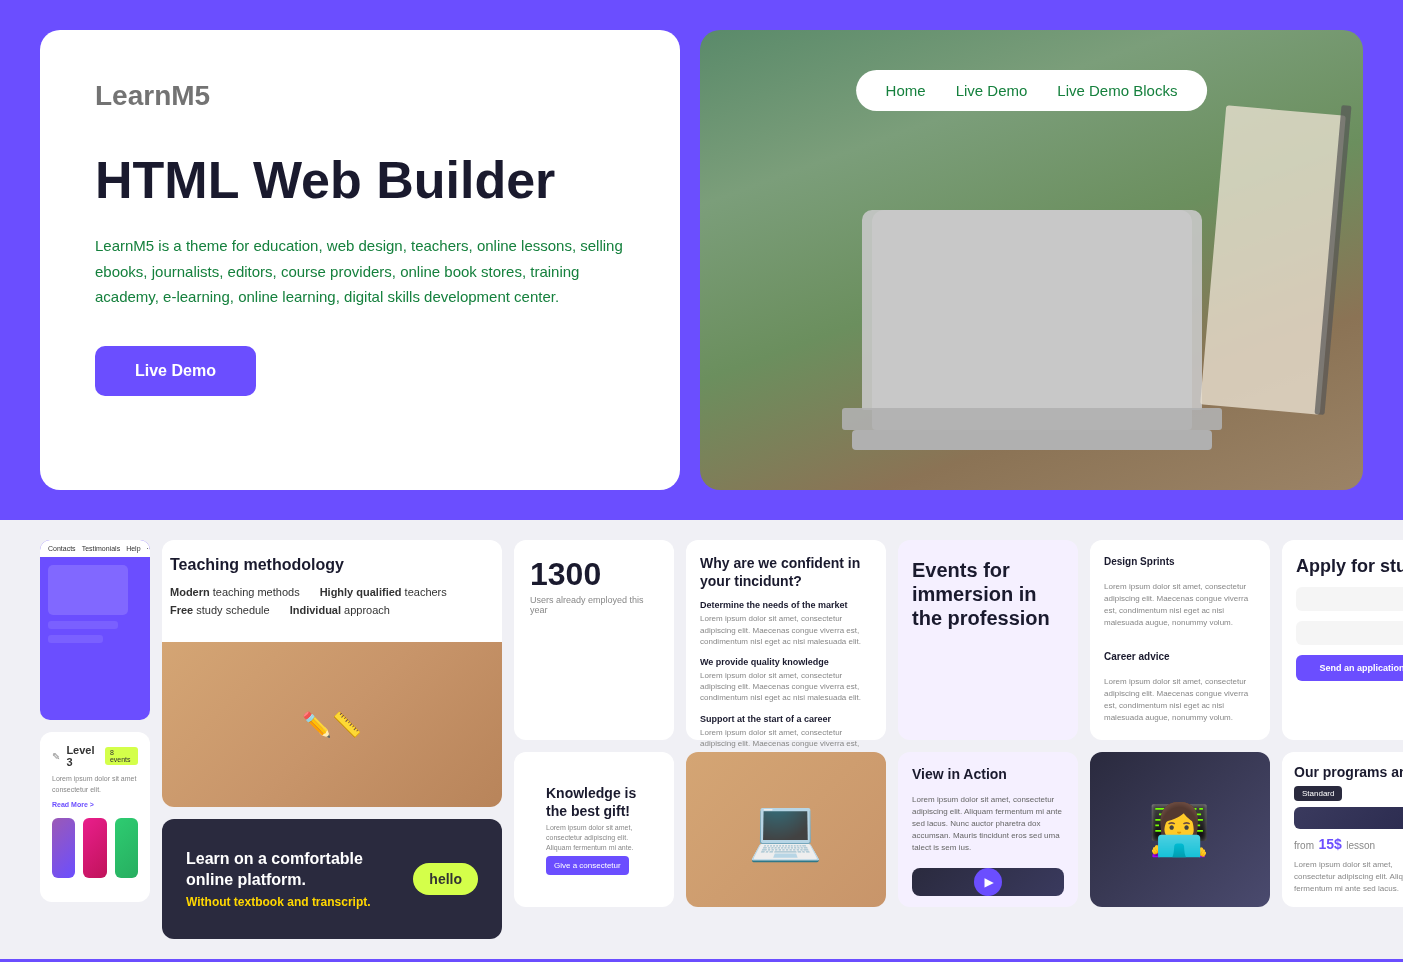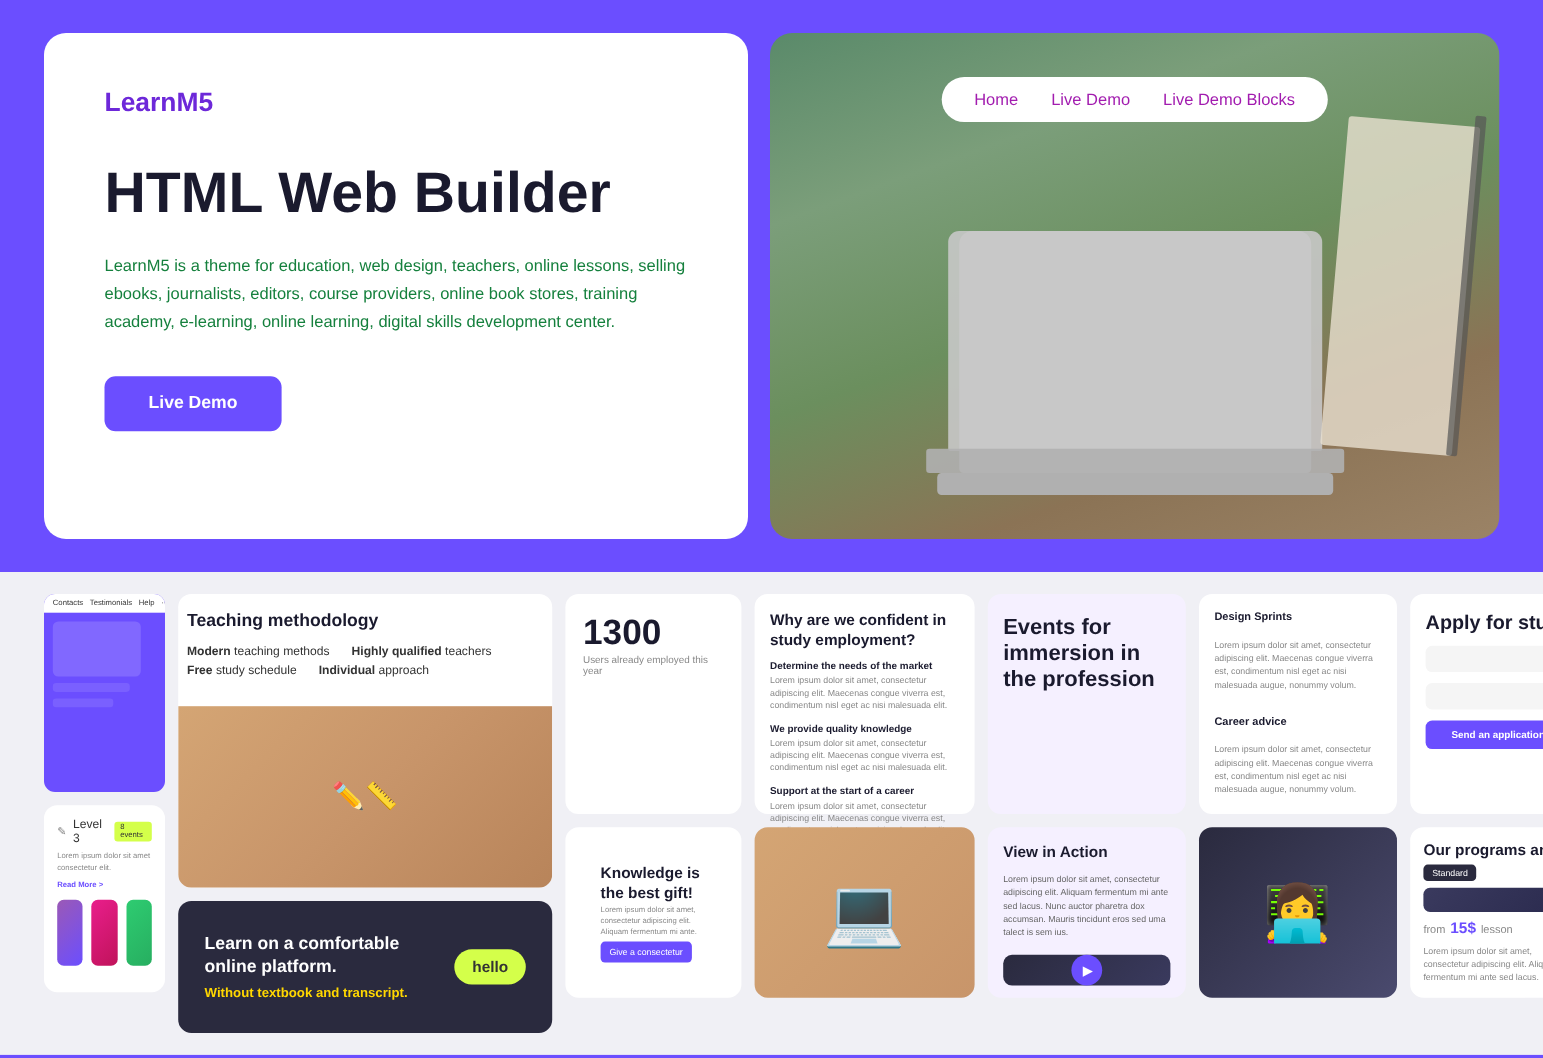--- a/index.html
+++ b/index.html
@@ -30,23 +30,23 @@
       padding: 50px 55px;
       display: flex;
       flex-direction: column;
       justify-content: flex-start;
       position: relative;
       z-index: 2;
       flex-shrink: 0;
     }
 
     .logo {
-      font-size: 24px;
-      font-weight: 700;
-      color: #6d28d9;
+      font-size: 28px;
+      font-weight: 700;
+      color: #737373;
       margin-bottom: 40px;
     }
 
     .hero-title {
       font-size: 52px;
       font-weight: 800;
       color: #1a1a2e;
       line-height: 1.1;
       margin-bottom: 24px;
     }
@@ -130,21 +130,21 @@
       padding: 12px 30px;
       display: flex;
       gap: 30px;
       align-items: center;
       z-index: 10;
       white-space: nowrap;
     }
 
     .nav-item {
       font-size: 15px;
-      color: #a21caf;
+      color: #15803d;
       cursor: pointer;
       font-weight: 500;
       text-align: center;
     }
 
     
     .thumb-card {
       background: #fff;
       border-radius: 12px;
       overflow: hidden;
@@ -522,21 +522,21 @@
     }
 
     .level-header {
       display: flex;
       align-items: center;
       gap: 6px;
     }
 
     .level-text {
       font-size: 11px;
-      font-weight: 400;
+      font-weight: 700;
       color: #333;
     }
 
     .events-badge {
       background: #d4ff4a;
       color: #333;
       font-size: 7px;
       padding: 2px 5px;
       border-radius: 3px;
     }
@@ -741,21 +741,21 @@
 
       <div class="knowledge-card" style="width:160px;height:155px;">
         <div class="knowledge-title">Knowledge is the best gift!</div>
         <div class="knowledge-text">Lorem ipsum dolor sit amet, consectetur adipiscing elit. Aliquam fermentum mi ante.</div>
         <button class="certificate-btn">Give a consectetur</button>
       </div>
     </div>
 
     <div style="display:flex;flex-direction:column;gap:12px;">
       <div class="thumb-card-4" style="width:200px;height:200px;background:#fff;border-radius:12px;padding:14px;">
-        <div class="conf-title">Why are we confident in study employment?</div>
+        <div class="conf-title">Why are we confident in your tincidunt?</div>
         <div class="conf-item">
           <div class="conf-item-title">Determine the needs of the market</div>
           <div class="conf-item-text">Lorem ipsum dolor sit amet, consectetur adipiscing elit. Maecenas congue viverra est, condimentum nisl eget ac nisi malesuada elit.</div>
         </div>
         <div class="conf-item">
           <div class="conf-item-title">We provide quality knowledge</div>
           <div class="conf-item-text">Lorem ipsum dolor sit amet, consectetur adipiscing elit. Maecenas congue viverra est, condimentum nisl eget ac nisi malesuada elit.</div>
         </div>
         <div class="conf-item">
           <div class="conf-item-title">Support at the start of a career</div>

